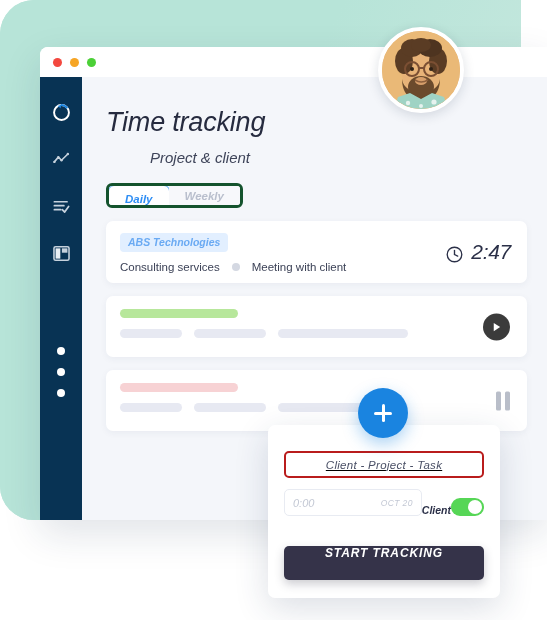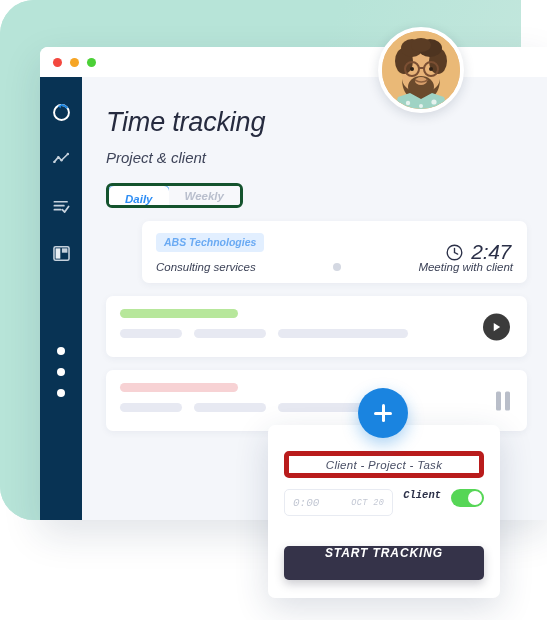--- a/index.html
+++ b/index.html
@@ -103,20 +103,21 @@
     font-weight: 400;
     color: #262b3f;
     letter-spacing: -0.2px;
     line-height: 1;
   }
   .page-subtitle {
     margin-top: 13px;
     font-size: 15px;
     font-style: italic;
     color: #3e4459;
+    margin-left: 44px;
   }
 
   
   .tabs {
     margin-top: 17px;
     display: inline-flex;
     border-radius: 6px;
     overflow: hidden;
     background: #ffffff;
     border: 3px solid #14532d;
@@ -145,49 +146,46 @@
   .card {
     background: #ffffff;
     border-radius: 7px;
     box-shadow: 0 2px 7px rgba(40,60,100,0.055);
     margin-top: 13px;
     position: relative;
   }
   .card-main {
     height: 62px;
     padding: 11px 14px 12px 14px;
-    margin-left: 36px;
   }
   .badge {
     display: inline-block;
     background: #e2efff;
     color: #6aaaf3;
     font-size: 10.5px;
     font-style: italic;
     font-weight: bold;
     padding: 3px 8px 4px 8px;
     border-radius: 4px;
   }
   .card-line2 {
     margin-top: 9px;
     display: flex;
     align-items: center;
     gap: 12px;
     font-size: 11.5px;
-    font-style: italic;
     color: #3c4257;
-    justify-content: space-between;
   }
   .sep-dot { width: 8px; height: 8px; border-radius: 50%; background: #d4d8e2; }
 
   .timer {
     position: absolute;
     right: 16px; top: 50%;
     transform: translateY(-50%);
-    display: flex; align-items: center; gap: 7px;
+    display: flex; align-items: flex-end; gap: 7px;
   }
   .timer-value {
     font-size: 21px;
     font-style: italic;
     color: #2b3048;
     letter-spacing: -0.3px;
   }
 
   
   .card-skel {
@@ -252,38 +250,38 @@
     position: absolute;
     left: 268px; top: 425px;
     width: 232px;
     background: #ffffff;
     border-radius: 7px;
     box-shadow: 0 10px 34px rgba(30,50,90,0.16);
     padding: 26px 16px 18px 16px;
     z-index: 10;
   }
   .field {
-    border: 5px solid #b91c1c;
+    border: 2px solid #b91c1c;
     border-radius: 5px;
     height: 27px;
     display: flex; align-items: center; justify-content: center;
     background: #ffffff;
+    text-decoration: underline;
   }
   .field-text {
     font-size: 11.5px;
     font-style: italic;
     color: #4a5066;
     letter-spacing: 0.3px;
   }
   .row2 {
     margin-top: 11px;
     display: flex;
-    align-items: flex-start;
-    gap: 10px;
-    font-family: Liberation Mono, monospace;
+    align-items: flex-end;
+    gap: 0;
   }
   .time-field {
     flex: 1;
     border: 1px solid #e8ebf2;
     border-radius: 5px;
     height: 27px;
     display: flex; align-items: center; justify-content: space-between;
     padding: 0 8px;
     background: #ffffff;
   }

